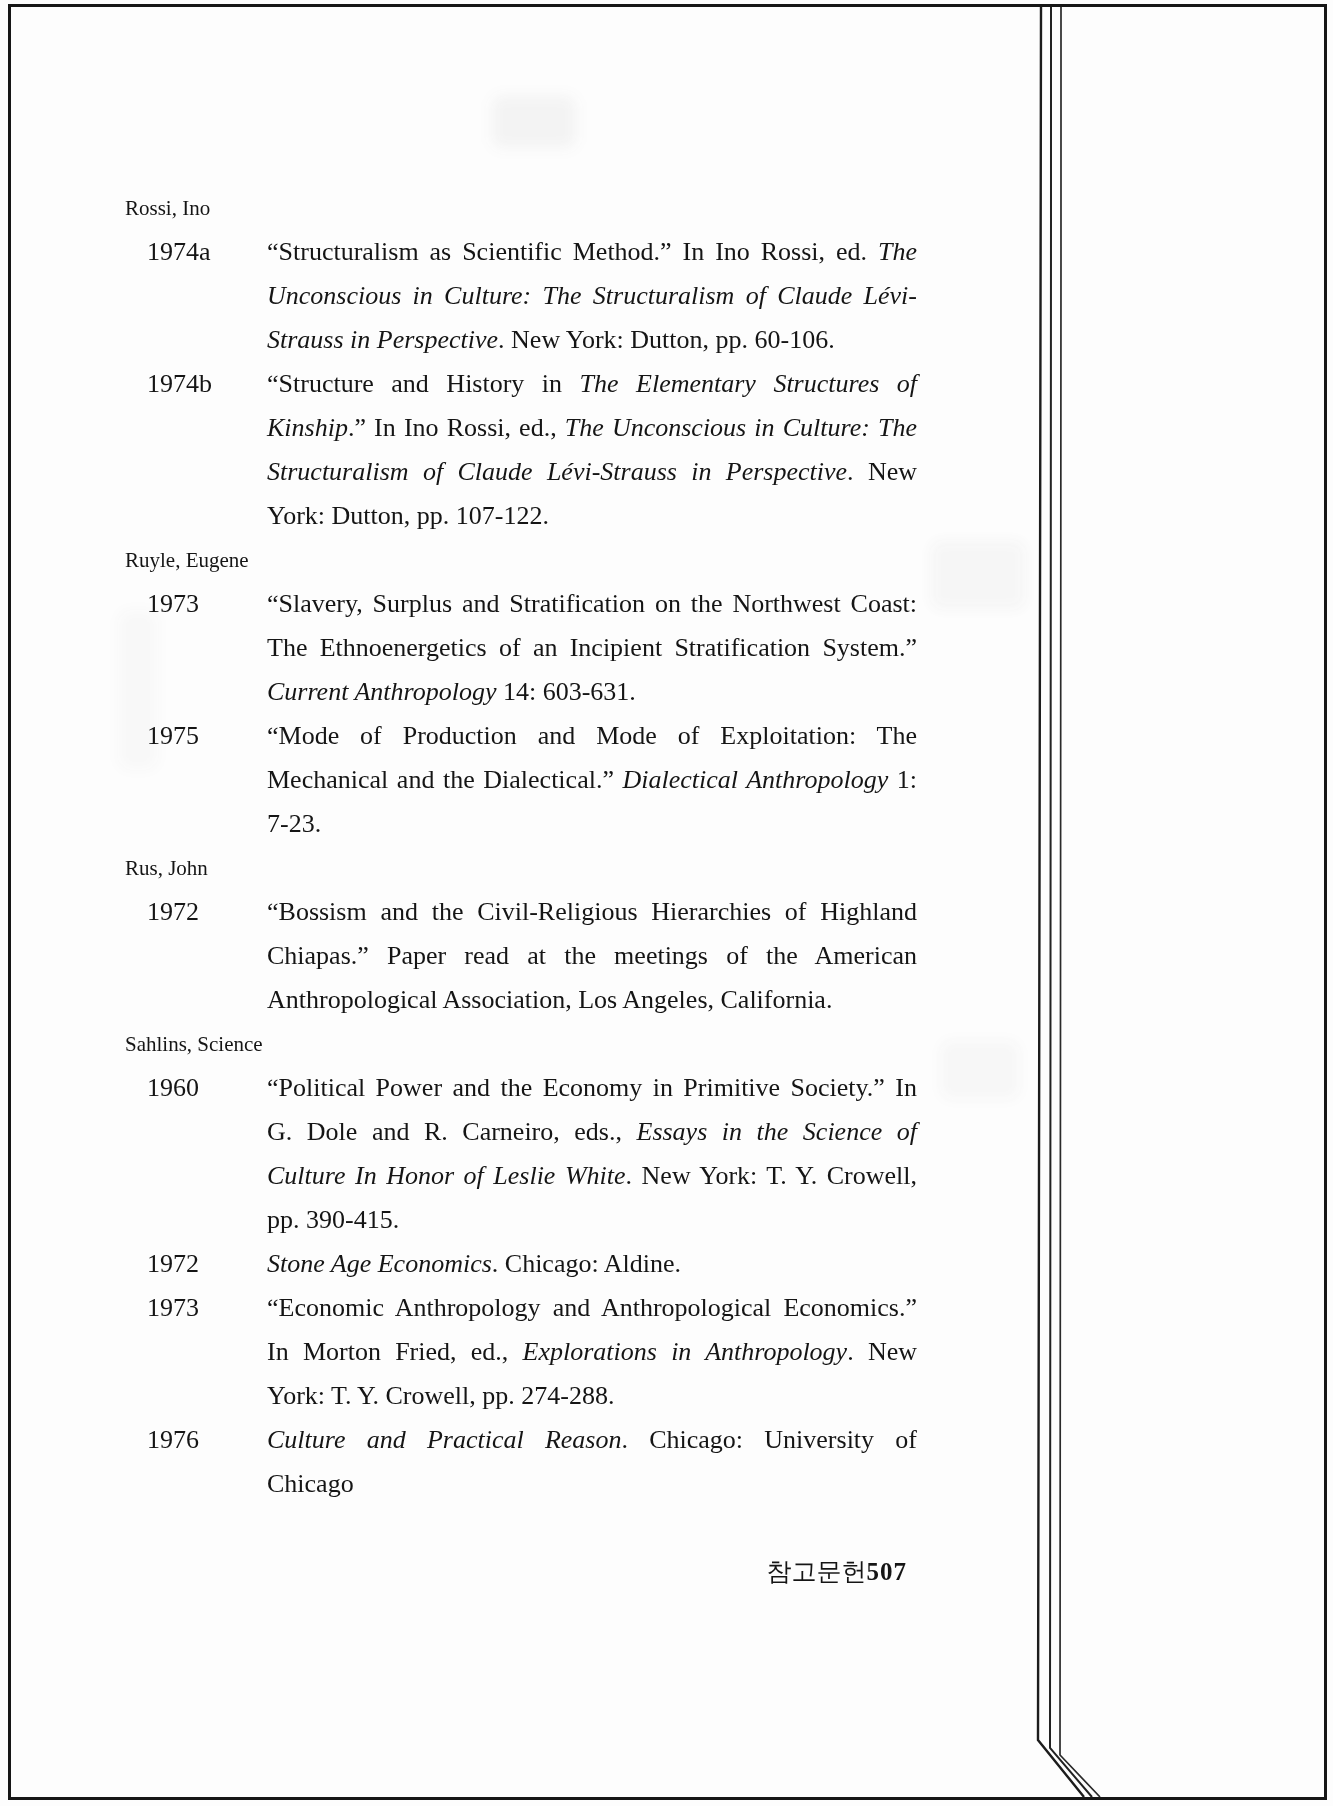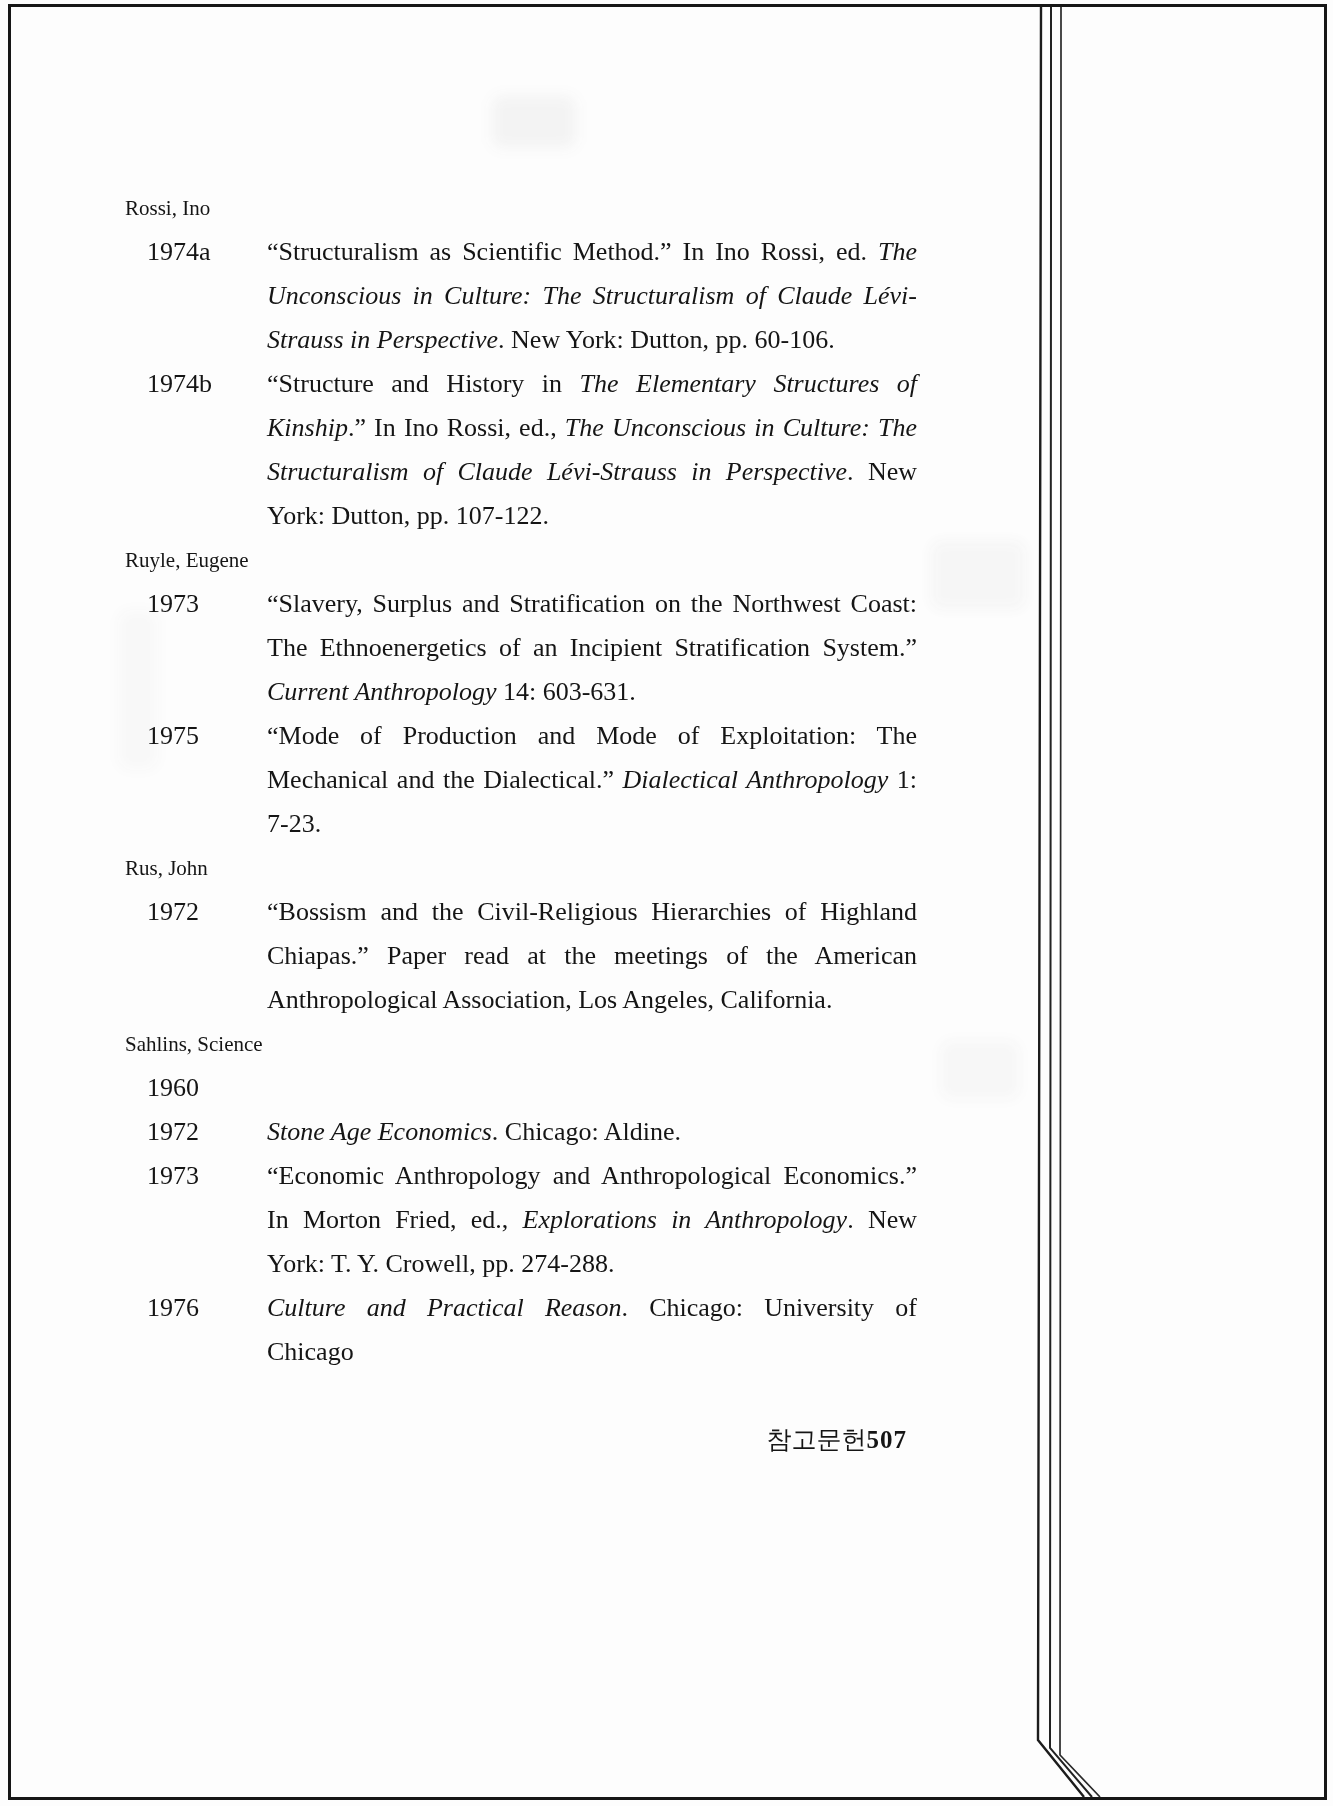--- a/index.html
+++ b/index.html
@@ -125,20 +125,21 @@
         <div class="entry-text"><span class="rm">“Mode of Production and Mode of Exploitation: The Mechanical and the Dialectical.” </span><span class="it">Dialectical Anthropology</span><span class="rm"> 1: 7-23.</span></div>
       </div>
       <div class="author">Rus, John</div>
       <div class="work">
         <span class="year">1972</span>
         <div class="entry-text"><span class="rm">“Bossism and the Civil-Religious Hierarchies of Highland Chiapas.” Paper read at the meetings of the American Anthropological Association, Los Angeles, California.</span></div>
       </div>
       <div class="author">Sahlins, Science</div>
       <div class="work">
         <span class="year">1960</span>
+        <div class="entry-text"><span class="rm">“Political Power and the Economy in Primitive Society.” In G. Dole and R. Carneiro, eds., </span><span class="it">Essays in the Science of Culture In Honor of Leslie White</span><span class="rm">. New York: T. Y. Crowell, pp. 390-415.</span></div>
       </div>
       <div class="work">
         <span class="year">1972</span>
         <div class="entry-text"><span class="it">Stone Age Economics</span><span class="rm">. Chicago: Aldine.</span></div>
       </div>
       <div class="work">
         <span class="year">1973</span>
         <div class="entry-text"><span class="rm">“Economic Anthropology and Anthropological Economics.” In Morton Fried, ed., </span><span class="it">Explorations in Anthropology</span><span class="rm">. New York: T. Y. Crowell, pp. 274-288.</span></div>
       </div>
       <div class="work">

